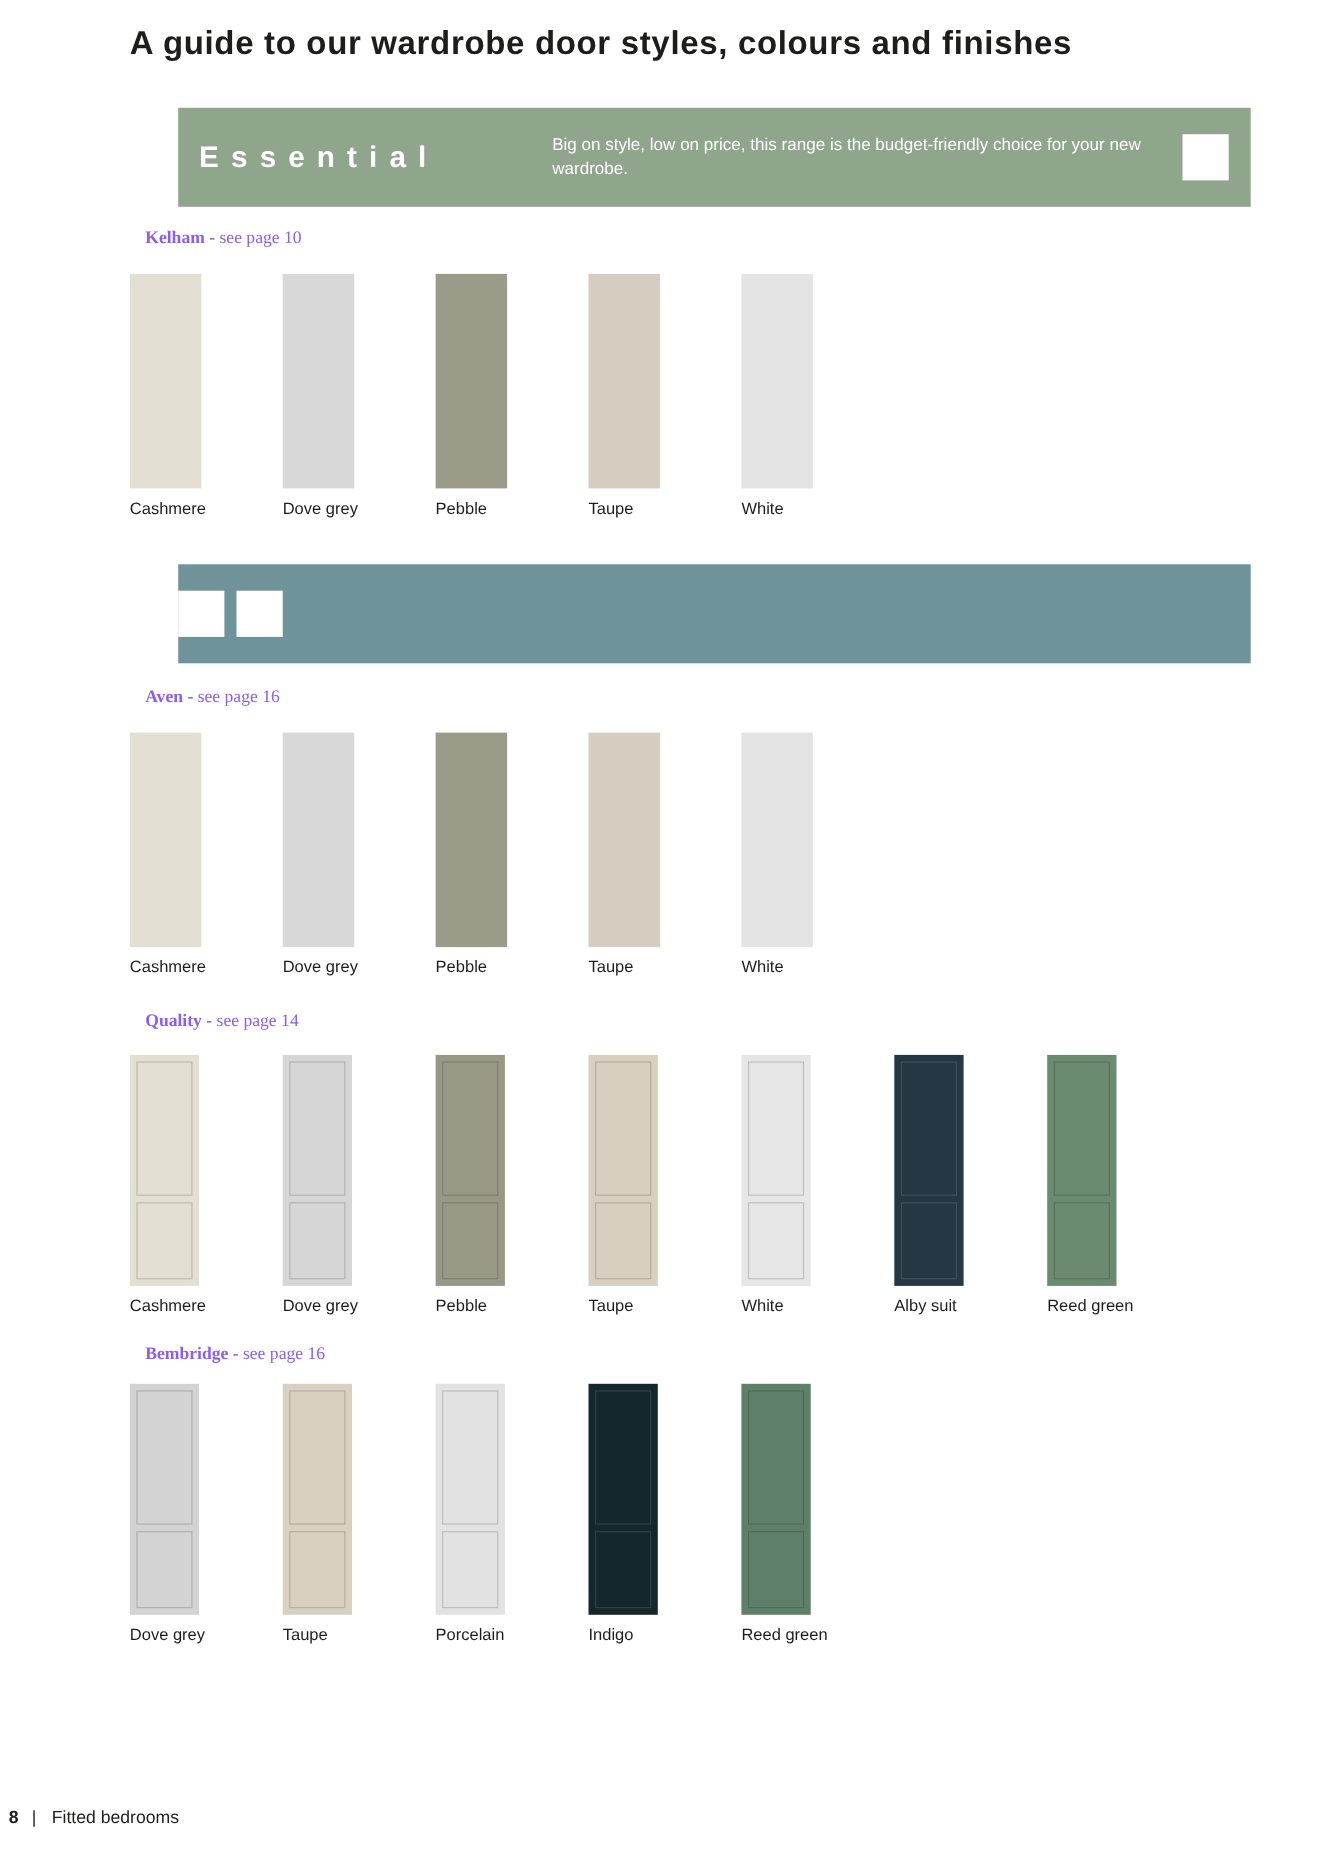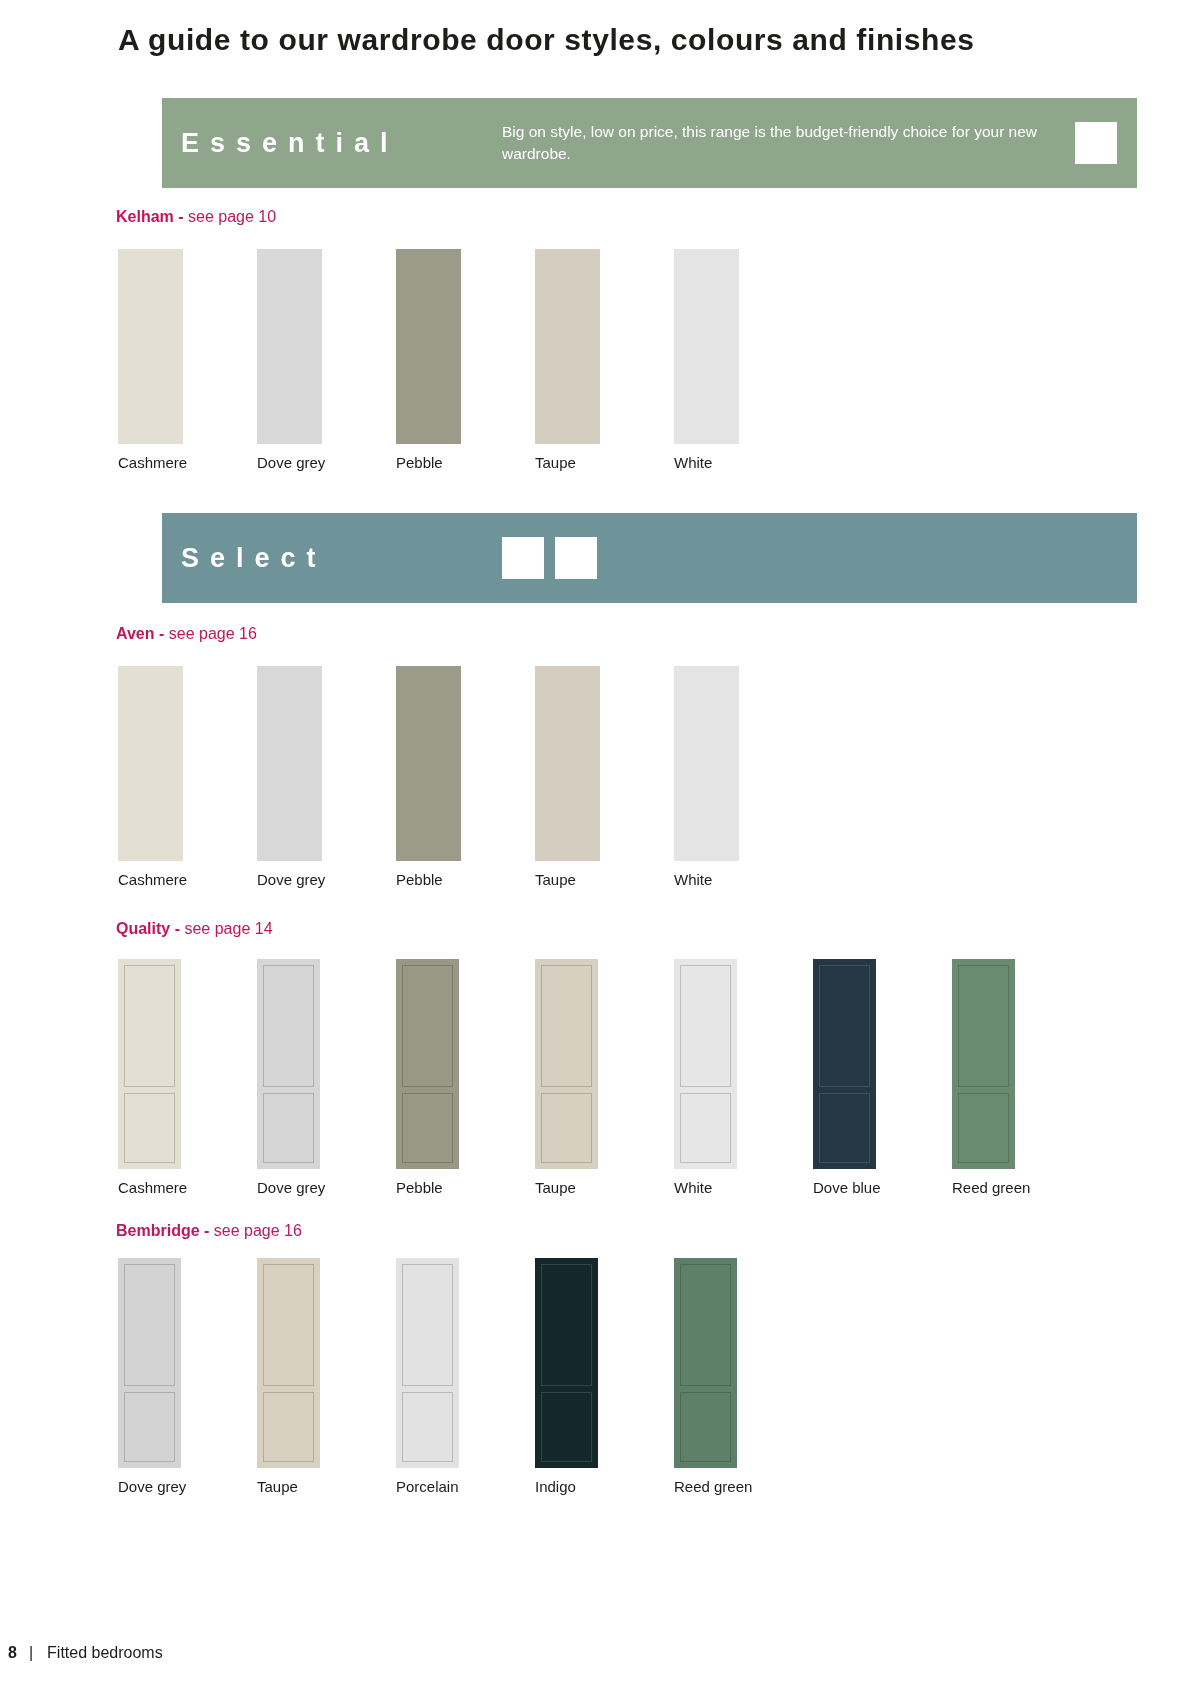--- a/index.html
+++ b/index.html
@@ -68,24 +68,25 @@
   }
   .range-banner .banner-swatch {
     width: 42px;
     height: 42px;
     background: #ffffff;
   }
 
   
   .door-heading {
     position: absolute;
-    left: 116px;
+    left: 132px;
     font-size: 16px;
-    color: #be185d;
+    color: #8b5cf6;
     white-space: nowrap;
+    font-family: Liberation Serif, serif;
   }
   .door-heading b {
     font-weight: bold;
   }
 
   
   .swatch-row {
     position: absolute;
     left: 118px;
     display: flex;
@@ -194,21 +195,20 @@
         <div class="door-flat" style="background: rgb(213, 206, 192);"></div>
         <div class="swatch-label">Taupe</div>
       </div>
       <div class="swatch-cell">
         <div class="door-flat" style="background: rgb(228, 228, 228);"></div>
         <div class="swatch-label">White</div>
       </div>
     </div>
 
   <div class="range-banner" id="banner-select" style="top: 513px; background: rgb(110, 148, 153);">
-    <div class="range-name">Select</div>
     <div class="swatch-group">
       <div class="banner-swatch" id="sel-sw-0" style="background: rgb(255, 255, 255);"></div>
       <div class="banner-swatch" id="sel-sw-1" style="background: rgb(255, 255, 255);"></div>
     </div>
   </div>
 
   <div class="door-heading" style="top:625px;">
     <b>Aven -</b>
     <span>see page 16</span>
   </div>
@@ -275,21 +275,21 @@
           <div class="panel-top"></div>
           <div class="panel-bottom"></div>
         </div>
         <div class="swatch-label">White</div>
       </div>
       <div class="swatch-cell">
         <div class="door-panel dark" style="background: rgb(38, 55, 68);">
           <div class="panel-top"></div>
           <div class="panel-bottom"></div>
         </div>
-        <div class="swatch-label">Dove blue</div>
+        <div class="swatch-label">Alby suit</div>
       </div>
       <div class="swatch-cell">
         <div class="door-panel" style="background: rgb(106, 139, 111);">
           <div class="panel-top"></div>
           <div class="panel-bottom"></div>
         </div>
         <div class="swatch-label">Reed green</div>
       </div>
     </div>
 

